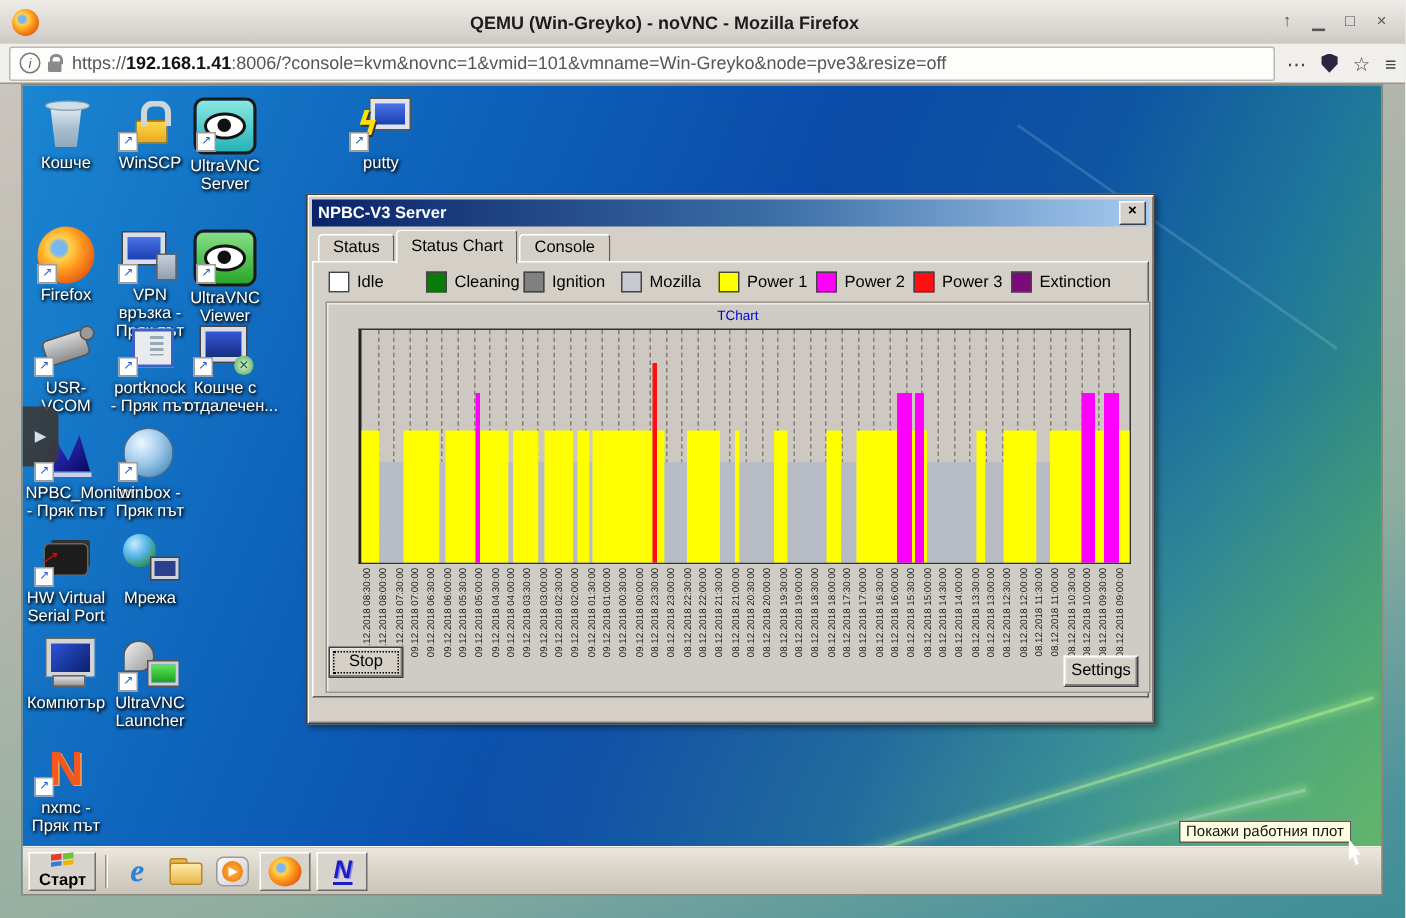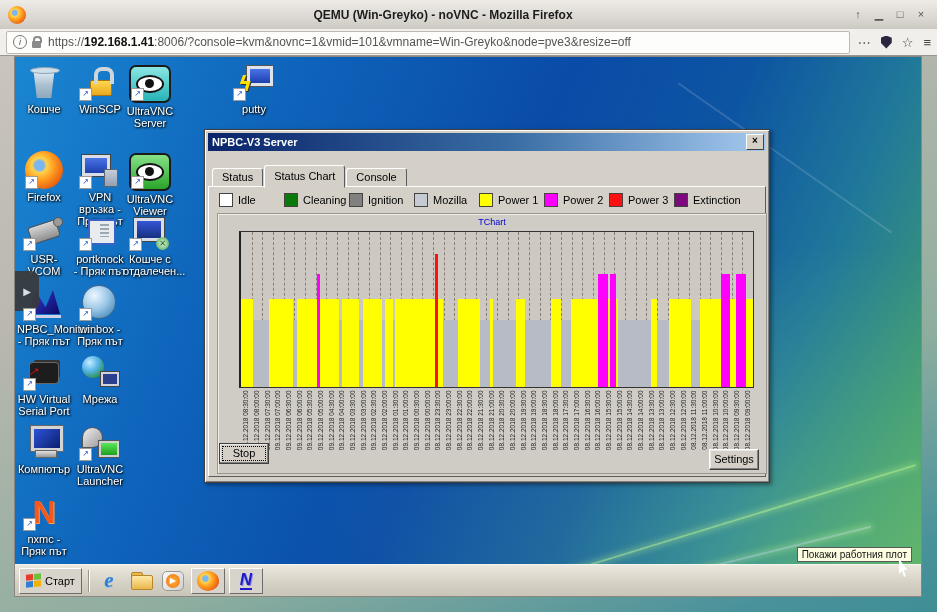--- a/index.html
+++ b/index.html
@@ -94,21 +94,21 @@
     border-radius:0 8px 8px 0;opacity:.92;display:flex;align-items:center;justify-content:center;}
   #novnc-handle span{color:#e8e8e8;font-size:10px;}
   
   #npbc-window{position:absolute;left:189px;top:72px;width:566px;height:354px;background:#d4d0c8;
     border:1px solid #404040;box-shadow:inset 1px 1px 0 #fff,inset -1px -1px 0 #808080,2px 2px 4px rgba(0,0,0,.4);
     padding:3px;box-sizing:border-box;font-size:11px;}
   .wtitle{height:18px;background:linear-gradient(90deg,#0a246a,#3a6ea5 55%,#a6caf0);display:flex;align-items:center;}
   .wtitle .txt{flex:1;color:#fff;font-weight:bold;font-size:11px;padding-left:4px;}
   .closebtn{width:16px;height:14px;margin-right:2px;background:#d4d0c8;border:1px solid;border-color:#fff #404040 #404040 #fff;
     font:bold 10px/12px "Liberation Sans",sans-serif;text-align:center;color:#000;}
-  .tabstrip{display:flex;align-items:flex-end;height:22px;padding-left:4px;margin-top:14px;}
+  .tabstrip{display:flex;align-items:flex-end;height:22px;padding-left:4px;margin-top:2px;}
   .tab{height:17px;line-height:17px;padding:0 9px;background:#d4d0c8;border:1px solid;
     border-color:#fff #5c5c5c #d4d0c8 #fff;border-radius:3px 3px 0 0;margin-right:1px;position:relative;}
   .tab.active{height:21px;line-height:20px;z-index:2;margin-bottom:-1px;}
   .tabpanel{position:relative;height:289px;background:#d4d0c8;border:1px solid;border-color:#fff #5c5c5c #5c5c5c #fff;margin-top:-1px;}
   
   #legend{display:flex;padding:6px 2px 4px 10px;}
   .leg{display:flex;align-items:center;width:65px;}
   .leg .sw{width:12px;height:12px;border:1px solid #444;margin-right:5px;flex:none;}
   .leg .lb{font-size:11px;white-space:nowrap;}
   
@@ -126,21 +126,21 @@
   
   .wbtn{position:absolute;width:48px;height:19px;background:#d4d0c8;border:1px solid;border-color:#fff #404040 #404040 #fff;
     box-shadow:inset -1px -1px 0 #808080,inset 1px 1px 0 #e8e8e8;font-size:11px;text-align:center;line-height:18px;}
   #stop-btn{left:10px;bottom:12px;outline:1px dotted #000;outline-offset:-4px;border-color:#404040;}
   #settings-btn{right:6px;bottom:6px;}
   
   #taskbar{position:absolute;left:0;bottom:0;width:100%;height:32px;background:linear-gradient(#ece8de,#d4d0c4 60%,#c9c5b9);
     border-top:1px solid #f8f5ee;display:flex;align-items:center;padding:0 4px;box-sizing:border-box;gap:4px;}
   .tbtn{height:24px;background:#d8d4cc;border:1px solid;border-color:#fff #6d6d6d #6d6d6d #fff;
     display:flex;align-items:center;padding:0 6px;gap:4px;}
-  #start-btn{font-weight:normal;font-size:11px;}
+  #start-btn{font-weight:bold;font-size:11px;flex-direction:column;}
   .winflag{width:15px;height:13px;display:grid;grid-template-columns:1fr 1fr;grid-template-rows:1fr 1fr;gap:1px;transform:skewY(-6deg);}
   .winflag i{display:block;}
   .winflag i:nth-child(1){background:#e53c2e;}.winflag i:nth-child(2){background:#6fbf3a;}
   .winflag i:nth-child(3){background:#2f7fd4;}.winflag i:nth-child(4){background:#f2b200;}
   .tsep{width:1px;height:22px;background:#9a968c;box-shadow:1px 0 0 #fff;margin:0 2px;}
   .ql{width:28px;height:26px;position:relative;display:flex;align-items:center;justify-content:center;}
   .ql-ie::before{content:"e";font:italic bold 21px/21px "Liberation Serif",serif;color:#2f7fd4;text-shadow:0 1px 0 #9cc5ec;}
   .ql-explorer::before{content:"";position:absolute;width:10px;height:5px;left:4px;top:4px;background:#e8b84a;border:1px solid #b8862a;border-radius:2px 2px 0 0;}
   .ql-explorer::after{content:"";position:absolute;width:20px;height:13px;left:4px;top:7px;background:linear-gradient(#ffe9a8,#e8b84a);border:1px solid #b8862a;border-radius:2px;}
   .ql-wmp::before{content:"";position:absolute;inset:3px;border-radius:5px;background:linear-gradient(135deg,#fafafa,#cfcfcf);border:1px solid #999;}
@@ -158,21 +158,21 @@
   .flagico{background:linear-gradient(#efefef,#bdbdbd);clip-path:polygon(0 0,100% 0,100% 62%,18% 62%,18% 100%,0 100%);}
   .netico{background:#a8aeb8;border:1px solid #666;box-sizing:border-box;}
   .netico::after{content:"";position:absolute;inset:2px;background:#7d95c0;}
   .spkico{background:#8a8a8a;clip-path:polygon(0 32%,32% 32%,62% 0,62% 100%,32% 68%,0 68%);}
   .redx::before{content:"x";position:absolute;right:-4px;bottom:-3px;width:8px;height:8px;border-radius:50%;
     background:#d61a1a;color:#fff;font:bold 6px/8px "Liberation Sans",sans-serif;text-align:center;z-index:2;}
   #clock{font-size:10px;color:#111;text-align:right;line-height:11px;padding:0 4px;}
   #showdesk{width:14px;height:24px;border:1px solid;border-color:#fff #6d6d6d #6d6d6d #fff;background:#d8d4cc;position:relative;}
   #showdesk::after{content:"";position:absolute;inset:4px 2px;background:linear-gradient(#7d9ce0,#274a9e);border:1px solid #123;}
   
-  #tooltip{position:absolute;right:9px;top:490px;background:#fdfde1;border:1px solid #5a5a5a;
+  #tooltip{position:absolute;right:20px;top:490px;background:#fdfde1;border:1px solid #5a5a5a;
     font-size:10px;color:#111;padding:1px 4px;white-space:nowrap;z-index:8;}
   #cursor{position:absolute;left:884px;top:502px;width:13px;height:19px;z-index:9;
     background:#fff;clip-path:polygon(0 0,0 79%,23% 63%,38% 95%,52% 89%,38% 58%,64% 56%);
     filter:drop-shadow(1px 1px 0 #000);}
 </style>
 </head>
 <body>
 
 <div id="stage">
 

